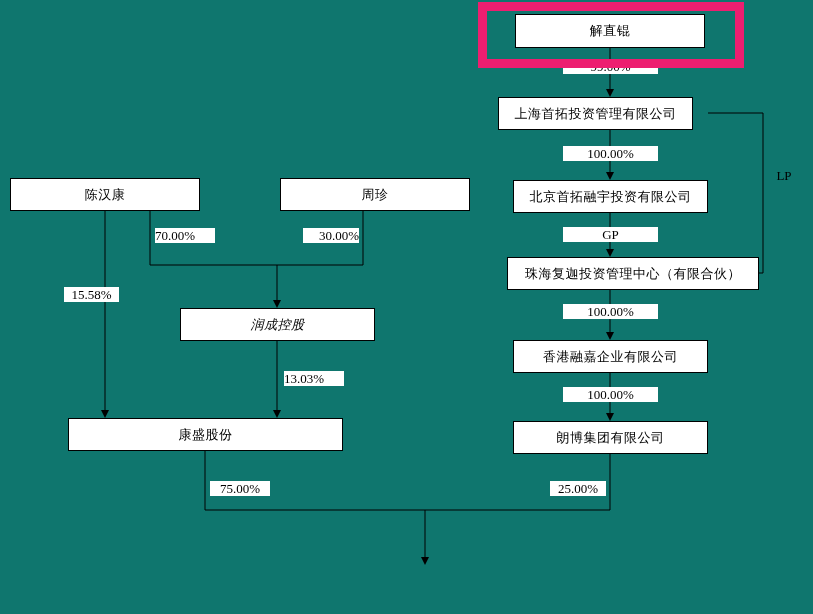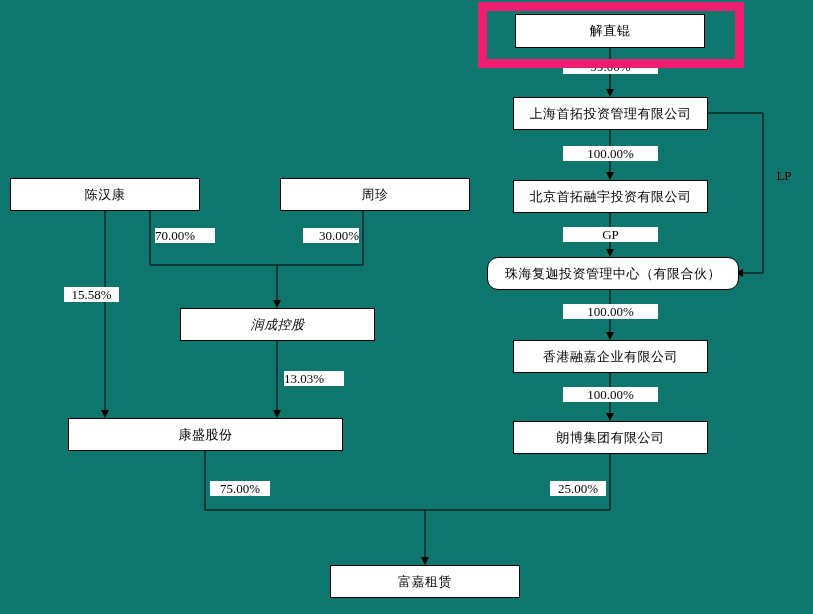--- a/index.html
+++ b/index.html
@@ -69,30 +69,29 @@
       <polygon points="606,413 614,413 610,421"></polygon>
       <polygon points="743,269 743,277 735,273"></polygon>
       <polygon points="101,410 109,410 105,418"></polygon>
       <polygon points="273,300 281,300 277,308"></polygon>
       <polygon points="273,410 281,410 277,418"></polygon>
       <polygon points="421,557 429,557 425,565"></polygon>
     </g>
   </svg>
 
   <div class="node" style="left:515px;top:14px;width:190px;height:34px;">解直锟</div>
-  <div class="node" style="left:513px;top:97px;width:195px;height:33px;">上海首拓投资管理有限公司</div>
+  <div class="node" style="left:498px;top:97px;width:195px;height:33px;">上海首拓投资管理有限公司</div>
   <div class="node" style="left:513px;top:180px;width:195px;height:33px;">北京首拓融宇投资有限公司</div>
-  <div class="node" style="left:487px;top:257px;width:252px;height:33px;border-radius:11px;">珠海复迦投资管理中心（有限合伙）</div>
+  <div class="node" style="left:507px;top:257px;width:252px;height:33px;">珠海复迦投资管理中心（有限合伙）</div>
   <div class="node" style="left:513px;top:340px;width:195px;height:33px;font-family:Liberation Serif, serif;">香港融嘉企业有限公司</div>
   <div class="node" style="left:513px;top:421px;width:195px;height:33px;">朗博集团有限公司</div>
   <div class="node" style="left:10px;top:178px;width:190px;height:33px;">陈汉康</div>
   <div class="node" style="left:280px;top:178px;width:190px;height:33px;">周珍</div>
   <div class="node" style="left:180px;top:308px;width:195px;height:33px;font-style:italic;">润成控股</div>
   <div class="node" style="left:68px;top:418px;width:275px;height:33px;">康盛股份</div>
-  <div class="node" style="left:330px;top:565px;width:190px;height:33px;">富嘉租赁</div>
 
   <span class="lbl" style="left:563px;top:59px;width:95px;z-index:1;">99.00%</span>
   <span class="lbl" style="left:563px;top:146px;width:95px;">100.00%</span>
   <span class="lbl" style="left:563px;top:227px;width:95px;">GP</span>
   <span class="lbl" style="left:766px;top:168px;width:36px;background:transparent;">LP</span>
   <span class="lbl" style="left:563px;top:304px;width:95px;">100.00%</span>
   <span class="lbl" style="left:563px;top:387px;width:95px;">100.00%</span>
   <span class="lbl" style="left:155px;top:228px;width:60px;text-align:left;">70.00%</span>
   <span class="lbl" style="left:303px;top:228px;width:56px;text-align:right;">30.00%</span>
   <span class="lbl" style="left:64px;top:287px;width:55px;">15.58%</span>

